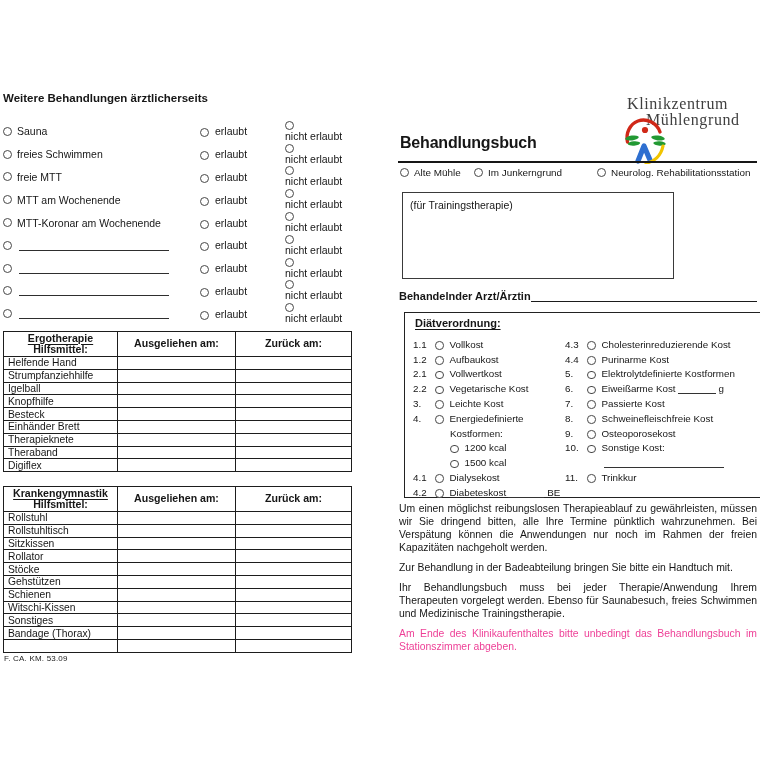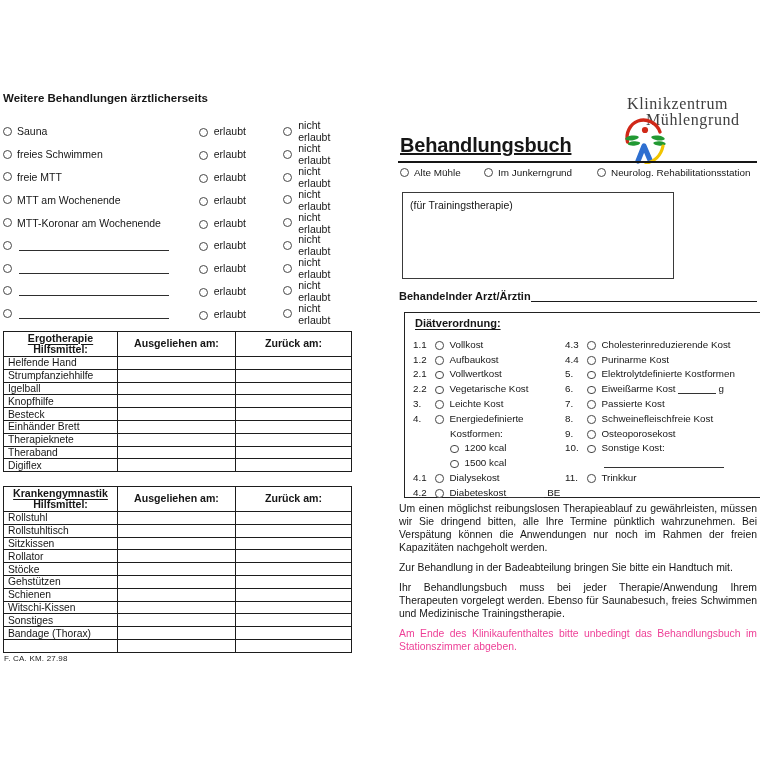--- a/index.html
+++ b/index.html
@@ -13,44 +13,44 @@
       border-radius:50%;background:#fff;flex:none;box-sizing:border-box;}
   .rc.sm{width:8.5px;height:8.5px;}
 
   
   #left-heading{left:3px;top:92px;font-size:11.5px;font-weight:bold;}
   #treatment-list{left:3px;top:120px;width:352px;}
   .t-row{display:flex;align-items:center;height:22.8px;font-size:10.5px;}
   .t-main{display:flex;align-items:center;width:197px;}
   .t-main .rc{margin-right:5px;}
   .t-allowed{display:flex;align-items:flex-end;width:85px;}
-  .t-not{display:flex;align-items:center;}
+  .t-not{display:flex;align-items:flex-start;flex-direction:column;}
   .t-allowed .rc,.t-not .rc{margin-right:6px;}
   .blank-line{width:150px;height:10px;border-bottom:1.2px solid #2e2e2e;margin-left:2px;}
 
   table.hm{border-collapse:collapse;table-layout:fixed;width:348px;
            border:1.6px solid #1d1d1d;left:3px;position:absolute;}
   table.hm th{border:1px solid #1d1d1d;font-size:10.6px;font-weight:bold;
               text-align:center;height:24px;padding:0;line-height:11.5px;vertical-align:middle;}
   table.hm td{border:1px solid #1d1d1d;font-size:10.3px;height:11.8px;
               padding:0 0 0 4px;line-height:11px;white-space:nowrap;overflow:hidden;vertical-align:middle;}
   #table-ergo{top:331px;} #table-kg{top:486px;}
   .th-u{text-decoration:underline;text-underline-offset:1.5px;}
   #form-code{left:4px;top:654px;font-size:8px;letter-spacing:.2px;color:#222;}
 
   
   #clinic1{left:627px;top:95px;font-size:16px;letter-spacing:.6px;}
   #clinic2{left:646px;top:111px;font-size:16px;letter-spacing:.6px;}
   #logo{left:624px;top:116px;position:absolute;}
-  #book-title{left:400px;top:134px;font-size:20px;font-weight:bold;letter-spacing:-.2px;text-decoration:underline;}
+  #book-title{left:400px;top:134px;font-size:16px;font-weight:bold;letter-spacing:-.2px;}
   #title-rule{left:398px;top:161px;width:359px;height:1.6px;background:#161616;}
   #stations{left:398px;top:167px;width:362px;height:13px;}
   .station{position:absolute;top:0;display:flex;align-items:center;font-size:9.9px;white-space:nowrap;}
   .station .rc{margin-right:5px;}
-  .st0{left:2px;} .st1{left:86px;} .st2{left:199px;}
+  .st0{left:2px;} .st1{left:76px;} .st2{left:199px;}
   #etikett-box{left:402px;top:192px;width:272px;height:87px;border:1.5px solid #3a3a3a;box-sizing:border-box;}
   #etikett-box span{display:block;padding:6px 0 0 7px;font-size:10.5px;}
   #doctor-label{left:399px;top:290px;font-size:11px;font-weight:bold;}
   #doctor-line{left:531px;top:301px;width:226px;height:1.3px;background:#1b1b1b;}
 
   #diet-box{left:404px;top:312px;width:373px;height:186px;border:1.6px solid #222;box-sizing:border-box;}
   #diet-head{position:absolute;left:10px;top:4px;font-size:11px;font-weight:bold;
              text-decoration:underline;text-underline-offset:2px;}
   .diet-col{position:absolute;top:22px;}
   #diet-left{left:8px;width:152px;}
@@ -329,21 +329,21 @@
           <td>&nbsp;</td>
           <td>&nbsp;</td>
         </tr>
         <tr>
           <td></td>
           <td>&nbsp;</td>
           <td>&nbsp;</td>
         </tr>
       </tbody>
     </table>
-  <div class="abs" id="form-code">F. CA. KM. 27.98</div>
+  <div class="abs" id="form-code">F. CA. KM. 53.09</div>
 
   <div class="abs serif" id="clinic1">Klinikzentrum</div>
   <div class="abs serif" id="clinic2">Mühlengrund</div>
   <svg id="logo" width="44" height="48" viewBox="0 0 44 48">
     <path d="M36 16 C 33 7 23 2 14 5 C 6 8 1.5 17 3.5 26" fill="none" stroke="var(--logo-red)" stroke-width="3.4" stroke-linecap="round"></path>
     <circle cx="21" cy="14" r="3.1" fill="var(--logo-red)"></circle>
     <ellipse cx="8" cy="22" rx="6.8" ry="2.4" fill="var(--logo-green)" transform="rotate(-8 8 22)"></ellipse>
     <ellipse cx="10" cy="27.5" rx="6.2" ry="2.2" fill="var(--logo-green)" transform="rotate(-4 10 27.5)"></ellipse>
     <ellipse cx="34" cy="22" rx="6.8" ry="2.4" fill="var(--logo-green)" transform="rotate(8 34 22)"></ellipse>
     <ellipse cx="35.5" cy="27.5" rx="6.2" ry="2.2" fill="var(--logo-green)" transform="rotate(4 35.5 27.5)"></ellipse>

